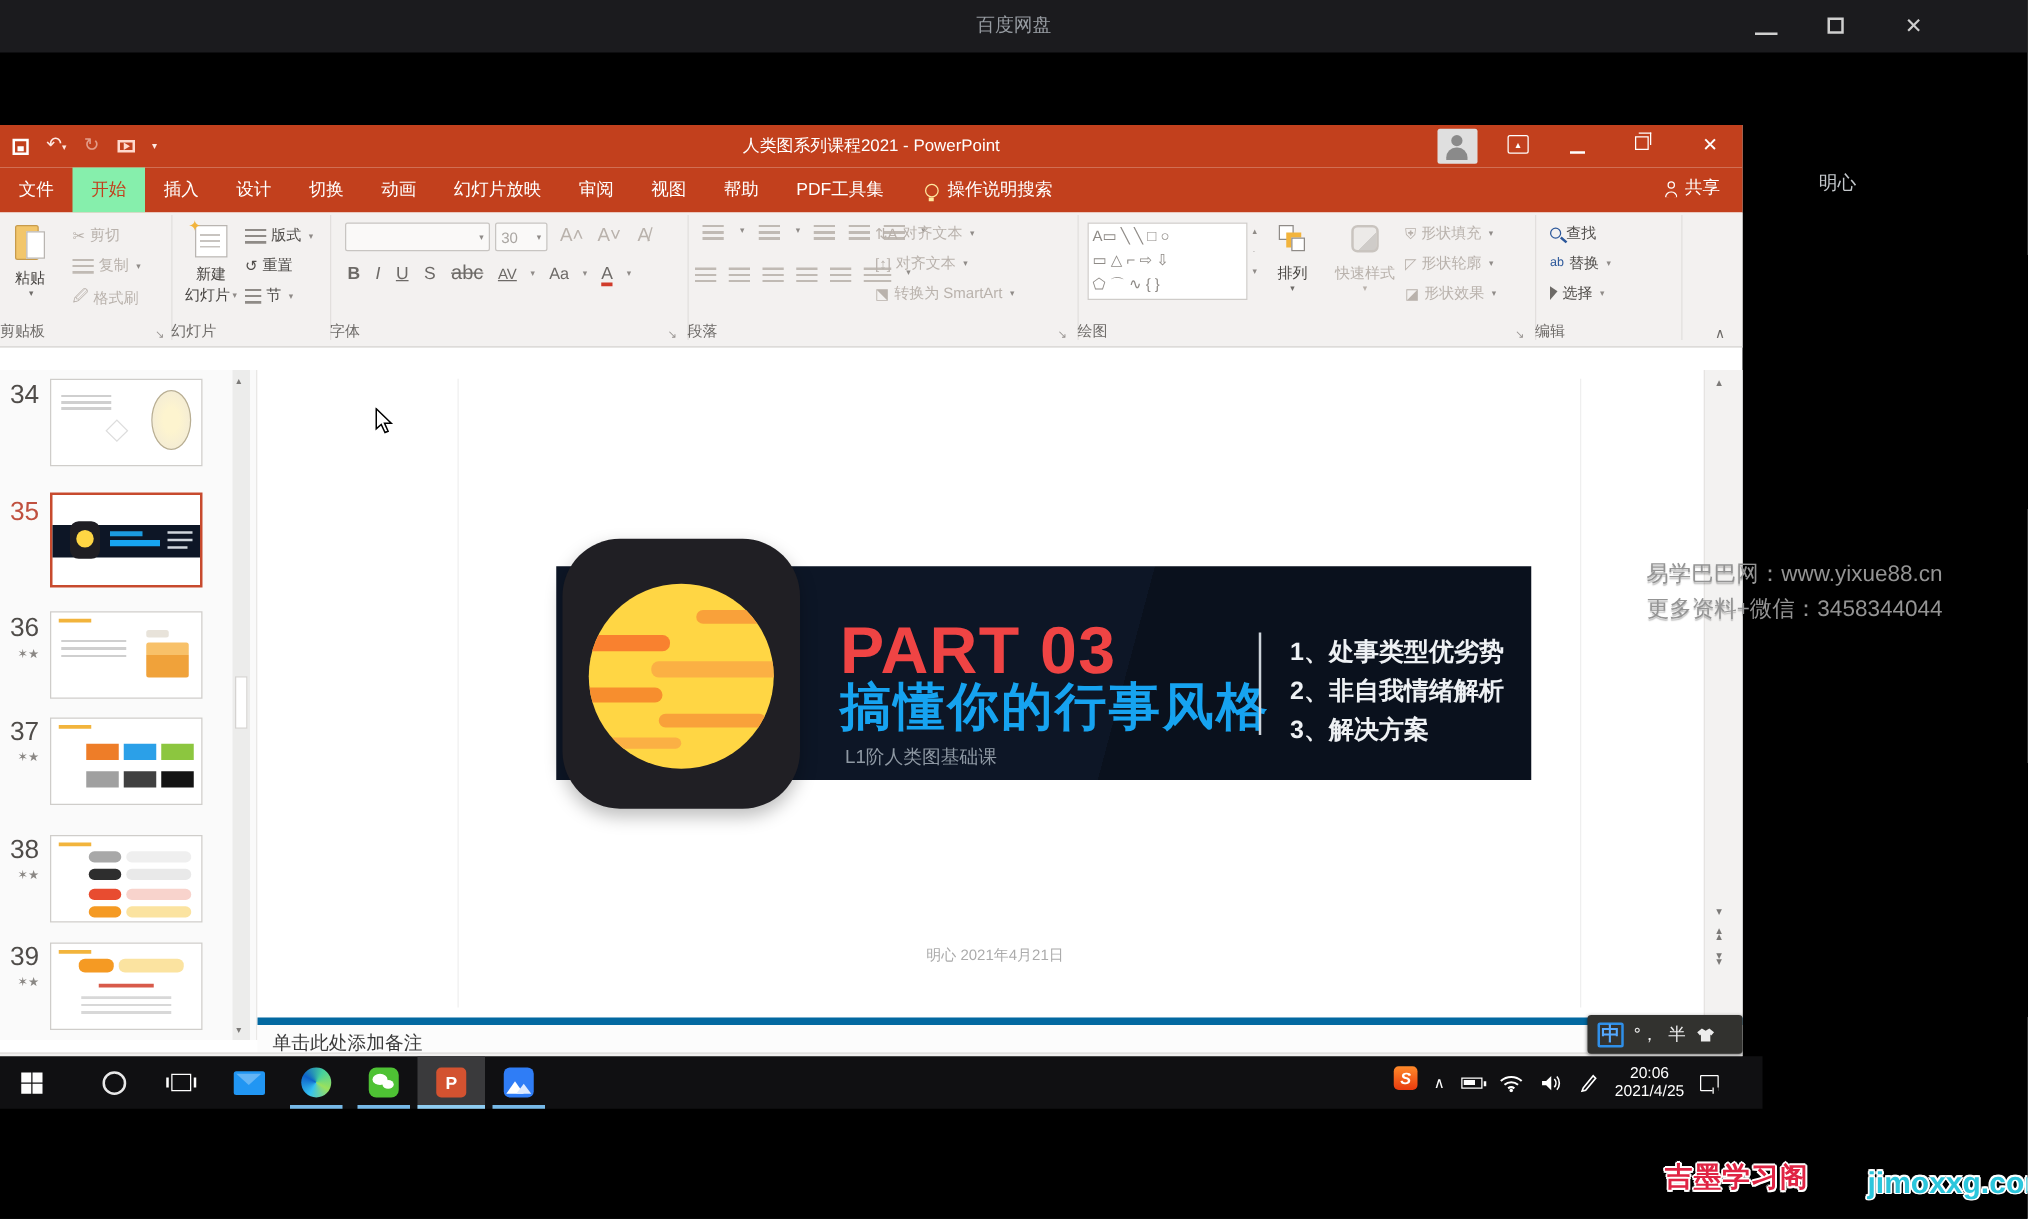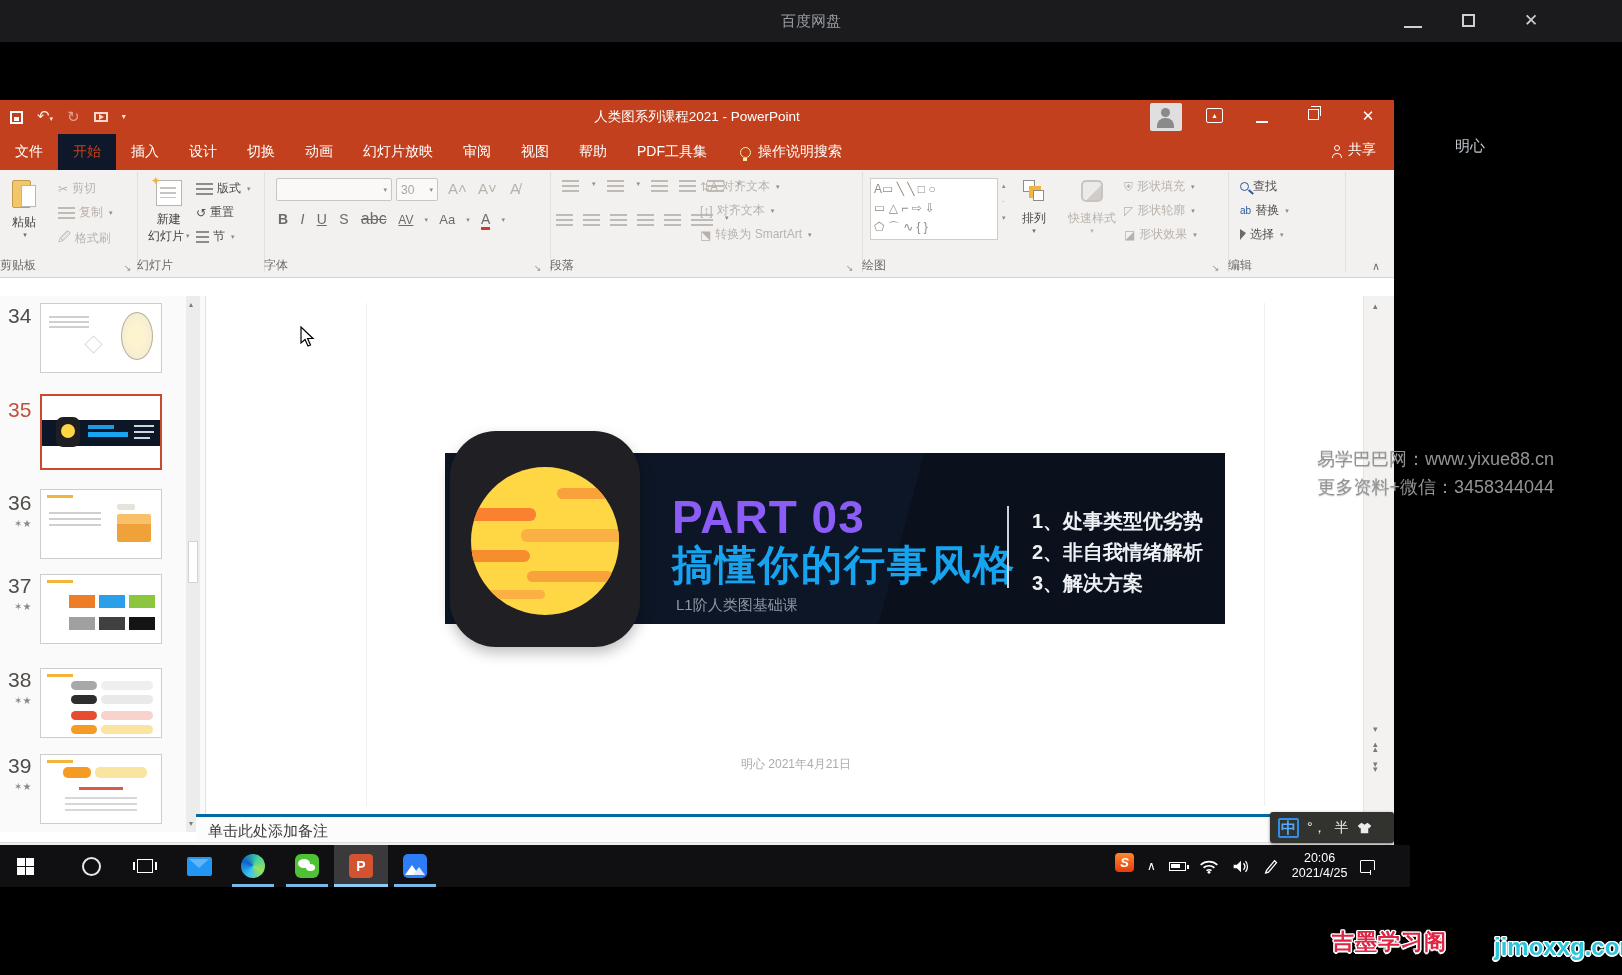--- a/index.html
+++ b/index.html
@@ -31,21 +31,21 @@
   #ribopt{left:1206px;top:8px;width:17px;height:15px;border:1.5px solid #fff;border-radius:2px;color:#fff;font-size:8px;text-align:center;line-height:13px}
   .tico{top:6px;color:#fff;font-size:15px;width:24px;text-align:center}
   #t-min{left:1256px;border-bottom:2px solid #fff;width:12px;height:10px;top:13px}
   #t-max{left:1308px;width:11px;height:11px;border:1.5px solid #fff;top:9px}
   #t-max i{position:absolute;left:2px;top:-4px;width:10px;height:10px;border-top:1.5px solid #fff;border-right:1.5px solid #fff}
   #t-close{left:1356px;top:7px}
 
   
   #tabrow{left:0;top:34px;width:100%;height:36px;background:#c2401d;display:flex;align-items:stretch}
   .tab{color:#fff;font-size:14px;padding:0 15px;display:flex;align-items:center;cursor:pointer}
-  .tab.active{background:#0f172a;color:#c2401d}
+  .tab.active{background:#86efac;color:#c2401d}
   #tellme{display:flex;align-items:center;gap:7px;color:#fff;font-size:14px;margin-left:18px;cursor:pointer}
   .bulb{width:11px;height:11px;border:1.5px solid #ffe9a0;border-radius:50%;position:relative}
   .bulb i{position:absolute;left:2px;bottom:-4px;width:4px;height:3px;background:#ffe9a0}
   #share{position:absolute;right:18px;top:41px;color:#fff;font-size:14px;display:flex;gap:6px;align-items:center;cursor:pointer}
   .person{width:10px;height:10px;position:relative}
   .person i{position:absolute;left:2px;top:0;width:6px;height:6px;border:1.5px solid #fff;border-radius:50%}
   .person b{position:absolute;left:0;bottom:-3px;width:10px;height:5px;border:1.5px solid #fff;border-bottom:none;border-radius:5px 5px 0 0}
 
   
   #ribbon{left:0;top:70px;width:100%;height:108px;background:#f3f1f0;border-bottom:1px solid #d6d3d1;font-size:12px;color:#5c5955}
@@ -92,30 +92,30 @@
   #editor{left:206px;top:0;width:1157px;height:100%;background:#fff}
   #vscroll{left:1363px;top:0;width:31px;height:100%;background:#f3f2f1;border-left:1px solid #e6e4e2}
   #vscroll span{position:absolute;left:9px;font-size:9px;color:#7c7a78}
   .dblarr{line-height:5px;font-size:8px;text-align:center}
 
   
   #banner{left:239px;top:157px;width:780px;height:171px;background:linear-gradient(105deg,#0d1626 58%,#0a111d 58%)}
   #tile{left:244px;top:135px;width:190px;height:216px;background:#201f24;border-radius:46px;box-shadow:0 6px 14px rgba(0,0,0,.25)}
   #planet{position:absolute;left:21px;top:36px;width:148px;height:148px;border-radius:50%;background:#ffd644;overflow:hidden}
   #planet i{position:absolute;border-radius:6px}
-  #part-label{left:466px;top:194px;font-size:46px;font-weight:800;color:#8b5cf6;letter-spacing:1px}
+  #part-label{left:466px;top:194px;font-size:53px;font-weight:800;color:#ef4444;letter-spacing:1px}
   #slide-title{left:466px;top:242px;font-size:41px;font-weight:800;color:#16a3f0;letter-spacing:2px}
   #slide-sub{left:470px;top:300px;font-size:15px;color:#8e98a3}
   #vline{left:801px;top:210px;width:2px;height:82px;background:#cdd4da}
   .sl-item{left:826px;width:220px;font-size:20px;font-weight:600;color:#eef1f4}
   #slide-footer{left:500px;top:460px;width:180px;text-align:center;font-size:12px;color:#ababab}
   .slide-edge{top:7px;height:503px;width:1px;background:#efefef}
 
   
-  #notes{left:196px;top:714px;width:1188px;height:28px;background:#fcfcfc;border-top:3px solid #0369a1}
+  #notes{left:206px;top:714px;width:1188px;height:28px;background:#fcfcfc;border-top:6px solid #0369a1}
   #notes-text{left:12px;top:5px;font-size:15px;color:#3b3b3b}
   #statusbar{left:0;top:742px;width:1394px;height:31px;background:#f1f0ef;border-top:1px solid #dedcda;font-size:13px;color:#4c4a48}
   .st{top:7px}
   .viewbtn{top:4px;width:30px;height:23px;display:flex;align-items:center;justify-content:center}
   .viewbtn.on{background:#d4d2d0}
   .vico{width:15px;height:13px;border:1.5px solid #6a6866;background:#fff}
   .vico.n{background:linear-gradient(90deg,#6a6866 3px,#fff 3px)}
   .vico.g{background:linear-gradient(#6a6866 1.5px,transparent 1.5px) 0 5px/100% 100% no-repeat,linear-gradient(90deg,#fff 6px,#6a6866 6px,#6a6866 7.5px,#fff 7.5px)}
   .vico.r{border-radius:2px 2px 0 0}
   .vico.s{border:none;width:0;height:0;border-top:7px solid #6a6866;border-left:6px solid transparent;border-right:6px solid transparent;margin-top:3px}

